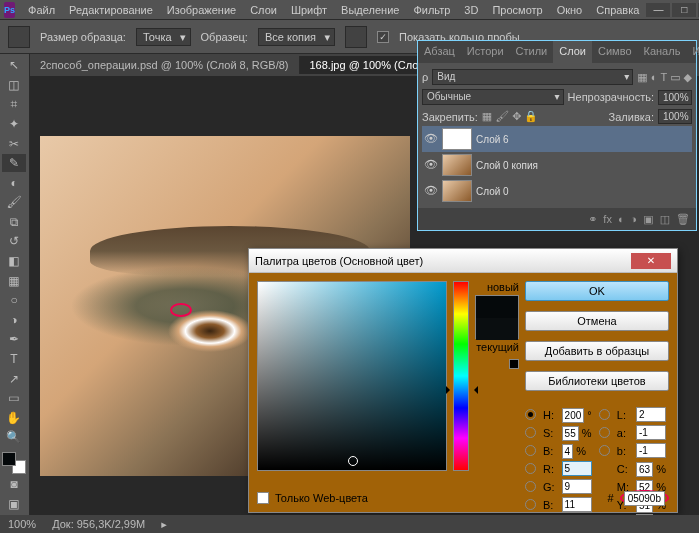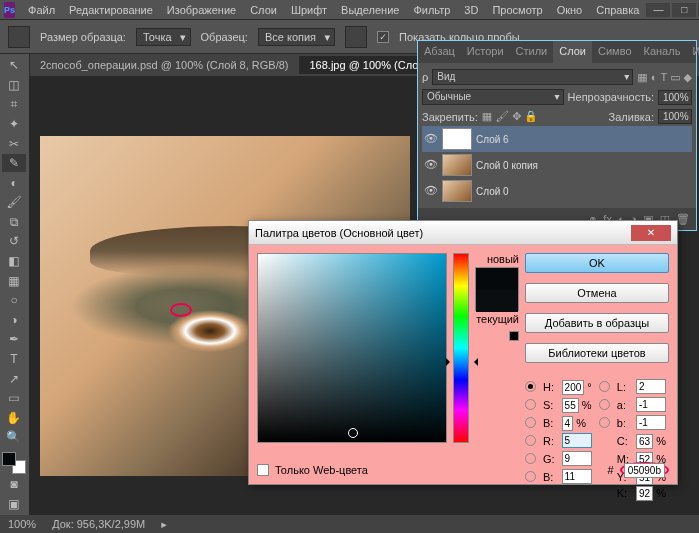--- a/index.html
+++ b/index.html
@@ -40,21 +40,21 @@
 .p-sel{background:#424242;border:1px solid #2a2a2a;color:#ccc;padding:1px 14px 2px 4px;font-size:10px;position:relative;flex:1}
 .p-sel::after{content:"▾";position:absolute;right:3px}
 .p-num{background:#424242;border:1px solid #2a2a2a;color:#ccc;padding:1px 4px;width:34px;text-align:right;font-size:10px}
 .layer{display:flex;align-items:center;gap:4px;padding:2px;background:#535353}
 .layer.sel{background:#5a6f8a}
 .eye-i{width:14px;height:14px;color:#ccc;font-size:11px;text-align:center}
 .thumb{width:30px;height:22px;background:linear-gradient(135deg,#e8c9a8,#8b5a2b);border:1px solid #888}
 .thumb.blank{background:#fff}
 .layer-name{color:#ddd;font-size:10px}
 .p-foot{height:22px;background:#424242;display:flex;align-items:center;justify-content:flex-end;gap:6px;padding:0 6px;color:#999;font-size:10px}
-.dialog{position:absolute;top:220px;left:248px;width:430px;height:265px;background:#fca5a5;border:1px solid #888;box-shadow:2px 2px 8px rgba(0,0,0,0.4)}
+.dialog{position:absolute;top:248px;left:248px;width:430px;height:265px;background:#a16207;border:1px solid #888;box-shadow:2px 2px 8px rgba(0,0,0,0.4)}
 .dlg-title{height:24px;background:linear-gradient(#fff,#e0e0e0);display:flex;align-items:center;padding:0 6px;font-size:11px;border-bottom:1px solid #bbb}
 .dlg-close{width:40px;height:16px;background:#c75050;color:#fff;margin-left:auto;display:flex;align-items:center;justify-content:center;font-size:10px}
 .dlg-body{display:flex;padding:8px;gap:6px;height:calc(100% - 24px)}
 .picker{width:190px;height:190px;background:linear-gradient(to bottom,transparent 0%,#000 100%),linear-gradient(to right,#fff 0%,#0099cc 100%);position:relative;border:1px solid #888}
 .pick-c{position:absolute;bottom:4px;left:90px;width:10px;height:10px;border:1px solid #fff;border-radius:50%}
 .hue{width:16px;height:190px;background:linear-gradient(to bottom,#f00 0%,#ff0 17%,#0f0 33%,#0ff 50%,#00f 67%,#f0f 83%,#f00 100%);border:1px solid #888;position:relative}
 .hue-s{position:absolute;top:100px;left:-4px;width:24px;height:4px;border-top:4px solid transparent;border-bottom:4px solid transparent}
 .hue-s::before{content:"";position:absolute;left:-4px;border:4px solid transparent;border-left-color:#000}
 .hue-s::after{content:"";position:absolute;right:-4px;border:4px solid transparent;border-right-color:#000}
 .preview{display:flex;flex-direction:column;align-items:flex-end;gap:2px;font-size:10px}

